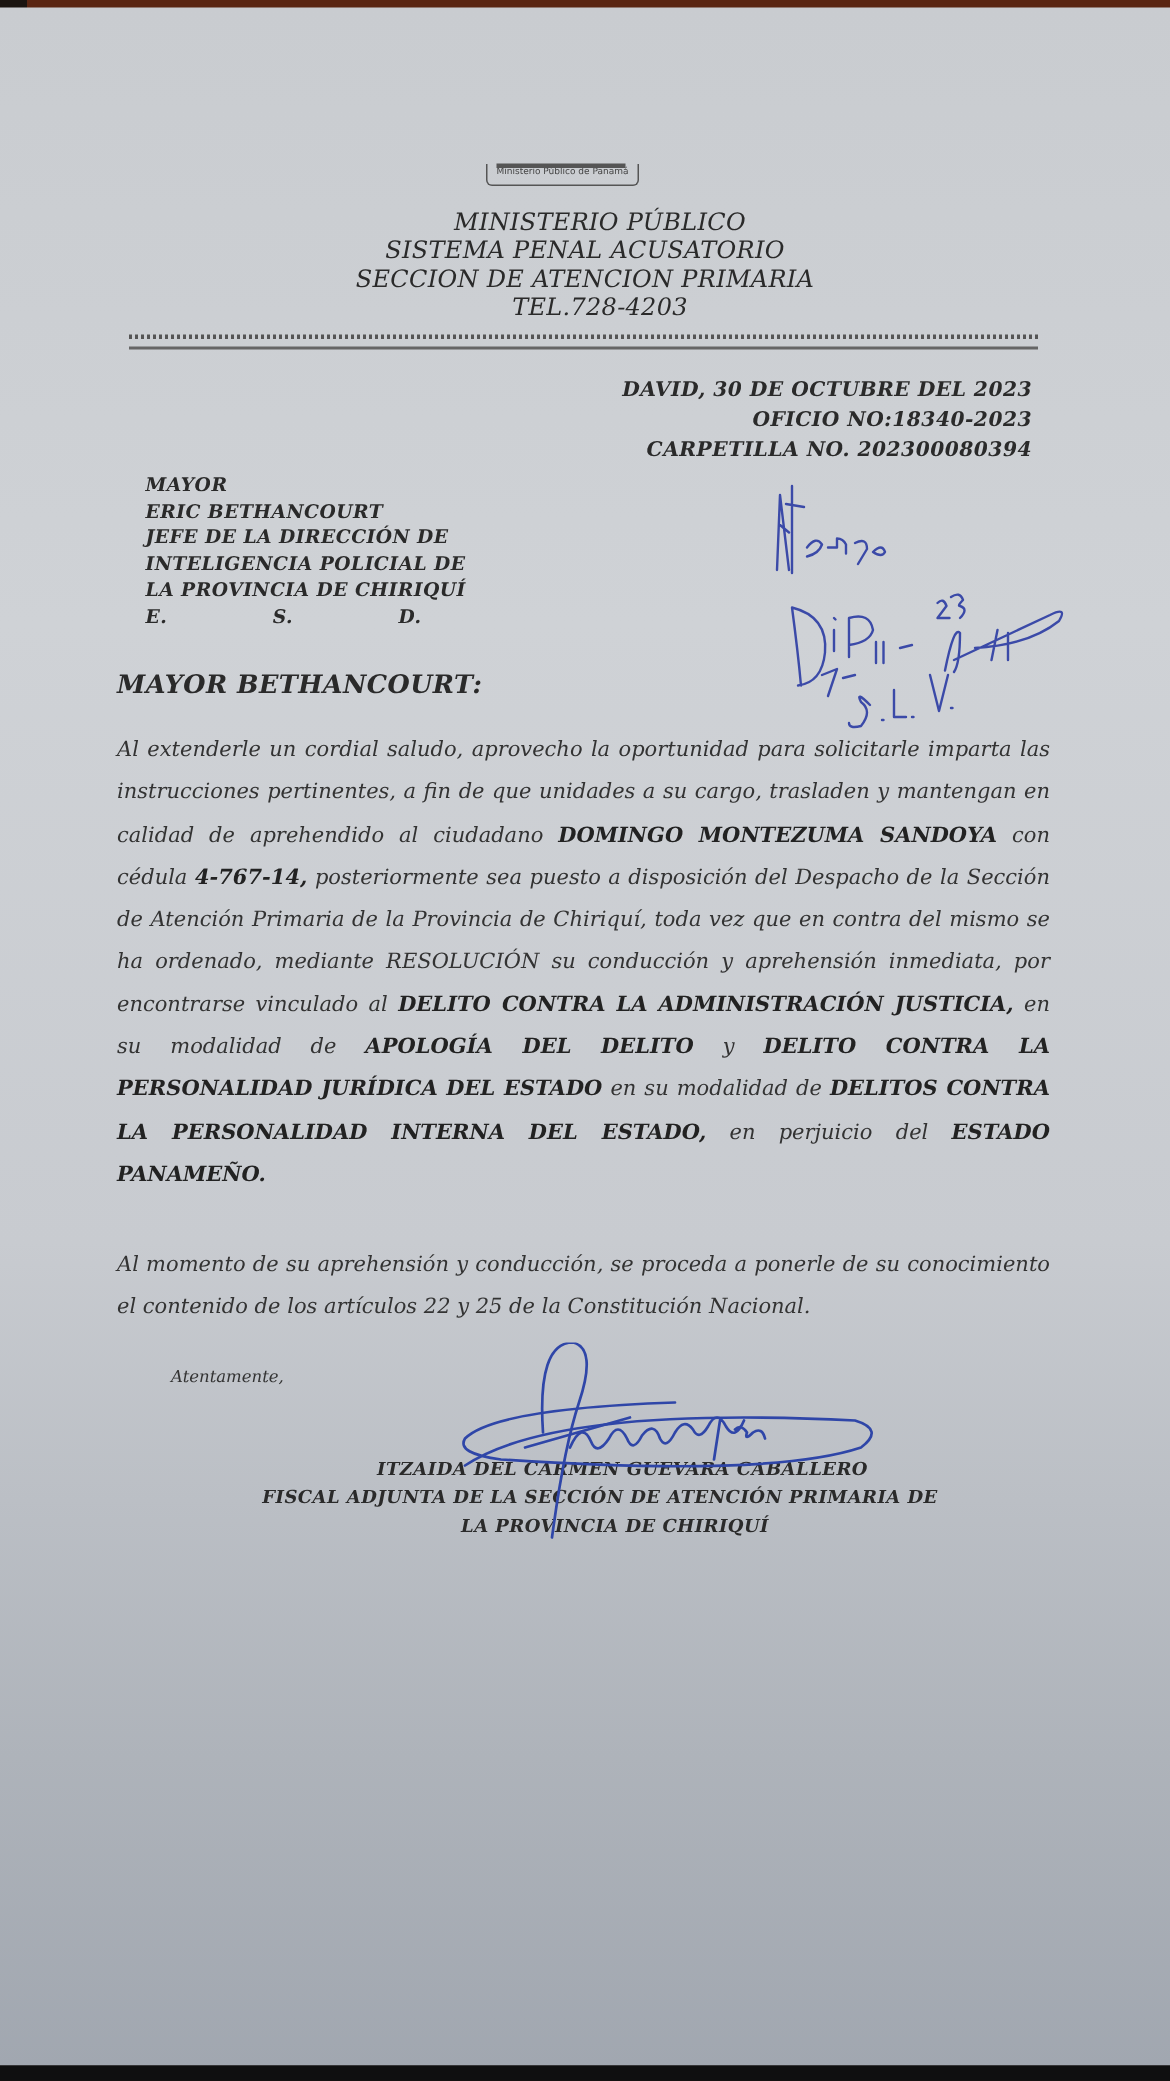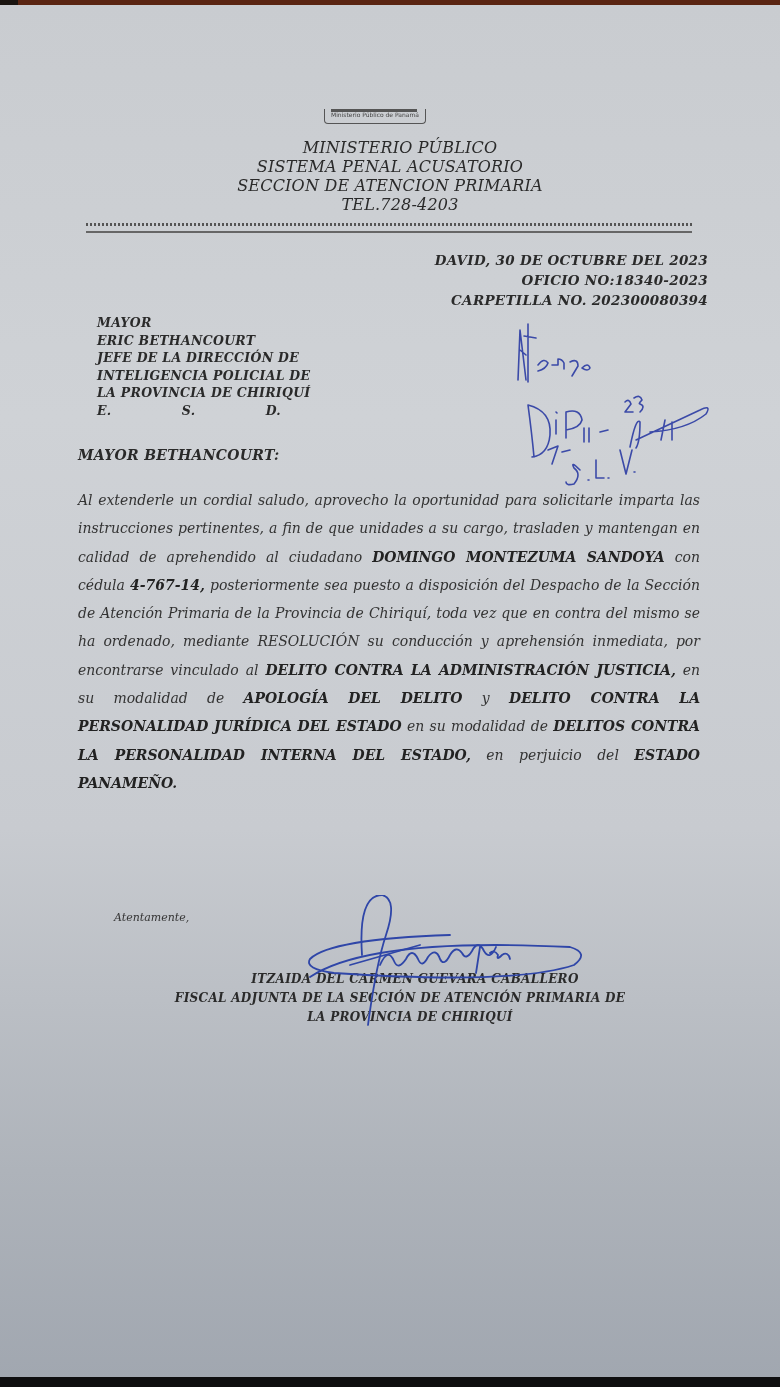--- a/index.html
+++ b/index.html
@@ -25,28 +25,28 @@
 
   .header { position: absolute; left: 0; top: 133px; width: 780px; text-align: center; }
   .header div { font-family: "DejaVu Serif", serif; font-style: italic; font-size: 16px; color: #2a2a2a; line-height: 19px; letter-spacing: 0.2px; }
   .header .l1 { padding-left: 20px; }
   .header .l4 { padding-left: 20px; }
 
   .rule-dots { position: absolute; left: 86px; top: 218px; width: 606px; height: 3px;
     background: repeating-linear-gradient(90deg, #555 0 2px, transparent 2px 4px); }
   .rule-solid { position: absolute; left: 86px; top: 226px; width: 606px; height: 2px; background: #666; }
 
-  .refs { position: absolute; right: 72px; top: 245px; text-align: right; }
+  .refs { position: absolute; right: 92px; top: 245px; text-align: right; }
   .refs div { font-family: "DejaVu Serif", serif; font-style: italic; font-weight: bold; font-size: 13.5px; color: #2a2a2a; line-height: 20px; letter-spacing: 0.3px; }
 
   .addressee { position: absolute; left: 78px; top: 309px; }
   .addressee div { font-family: "DejaVu Serif", serif; font-style: italic; font-weight: bold; font-size: 12.5px; color: #2a2a2a; line-height: 17.5px; letter-spacing: 0.3px; margin-left: 19px; }
   .esd { display: flex; width: 184px; justify-content: space-between; }
 
-  .salutation { position: absolute; left: 78px; top: 442px; font-family: "DejaVu Serif", serif; font-style: italic; font-weight: bold; font-size: 14px; color: #2a2a2a; letter-spacing: 0.3px; }
+  .salutation { position: absolute; left: 78px; top: 442px; font-family: "DejaVu Serif", serif; font-style: italic; font-weight: bold; font-size: 17px; color: #2a2a2a; letter-spacing: 0.3px; }
 
   .body-text { position: absolute; left: 78px; width: 622px; font-family: "DejaVu Serif", serif; font-style: italic; font-size: 14px; color: #333; line-height: 28.3px; text-align: justify; }
   .body-text b { font-weight: bold; font-style: italic; color: #222; }
   .p1 { top: 481px; }
   .p2 { top: 824px; }
 
   .closing { position: absolute; left: 114px; top: 906px; font-family: "DejaVu Serif", serif; font-style: italic; font-size: 11px; color: #333; }
 
   .sigblock { position: absolute; left: 0; top: 965px; width: 780px; text-align: center; }
   .sigblock div { font-family: "DejaVu Serif", serif; font-style: italic; font-weight: bold; font-size: 12px; color: #2a2a2a; line-height: 19px; letter-spacing: 0.3px; }
@@ -96,20 +96,21 @@
       <span>E.</span>
       <span>S.</span>
       <span>D.</span>
     </div>
   </div>
 
   <div class="salutation">MAYOR BETHANCOURT:</div>
 
   <div class="body-text p1"><span>Al extenderle un cordial saludo, aprovecho la oportunidad para solicitarle imparta las instrucciones pertinentes, a fin de que unidades a su cargo, trasladen y mantengan en calidad de aprehendido al ciudadano </span><b>DOMINGO MONTEZUMA SANDOYA</b><span> con cédula </span><b>4-767-14,</b><span> posteriormente sea puesto a disposición del Despacho de la Sección de Atención Primaria de la Provincia de Chiriquí, toda vez que en contra del mismo se ha ordenado, mediante RESOLUCIÓN su conducción y aprehensión inmediata, por encontrarse vinculado al  </span><b>DELITO CONTRA LA ADMINISTRACIÓN JUSTICIA,</b><span> en su modalidad de </span><b>APOLOGÍA DEL DELITO</b><span> y </span><b>DELITO CONTRA LA PERSONALIDAD JURÍDICA DEL ESTADO</b><span> en su modalidad de </span><b>DELITOS CONTRA LA PERSONALIDAD INTERNA DEL ESTADO,</b><span> en perjuicio del </span><b>ESTADO PANAMEÑO.</b></div>
 
+  <div class="body-text p2">Al momento de su aprehensión y conducción, se proceda a ponerle de su conocimiento el contenido de los artículos 22 y 25 de la Constitución Nacional.</div>
 
   <div class="closing">Atentamente,</div>
 
   <div class="sigblock">
     <div class="s1">ITZAIDA DEL CARMEN GUEVARA CABALLERO</div>
     <div class="s2">FISCAL ADJUNTA DE LA SECCIÓN DE ATENCIÓN PRIMARIA DE</div>
     <div class="s3">LA PROVINCIA DE CHIRIQUÍ</div>
   </div>
 
   <svg class="ink handnote" viewBox="0 0 240 180" fill="none" stroke="#3b4aa8" stroke-width="1.6" stroke-linecap="round" stroke-linejoin="round">

